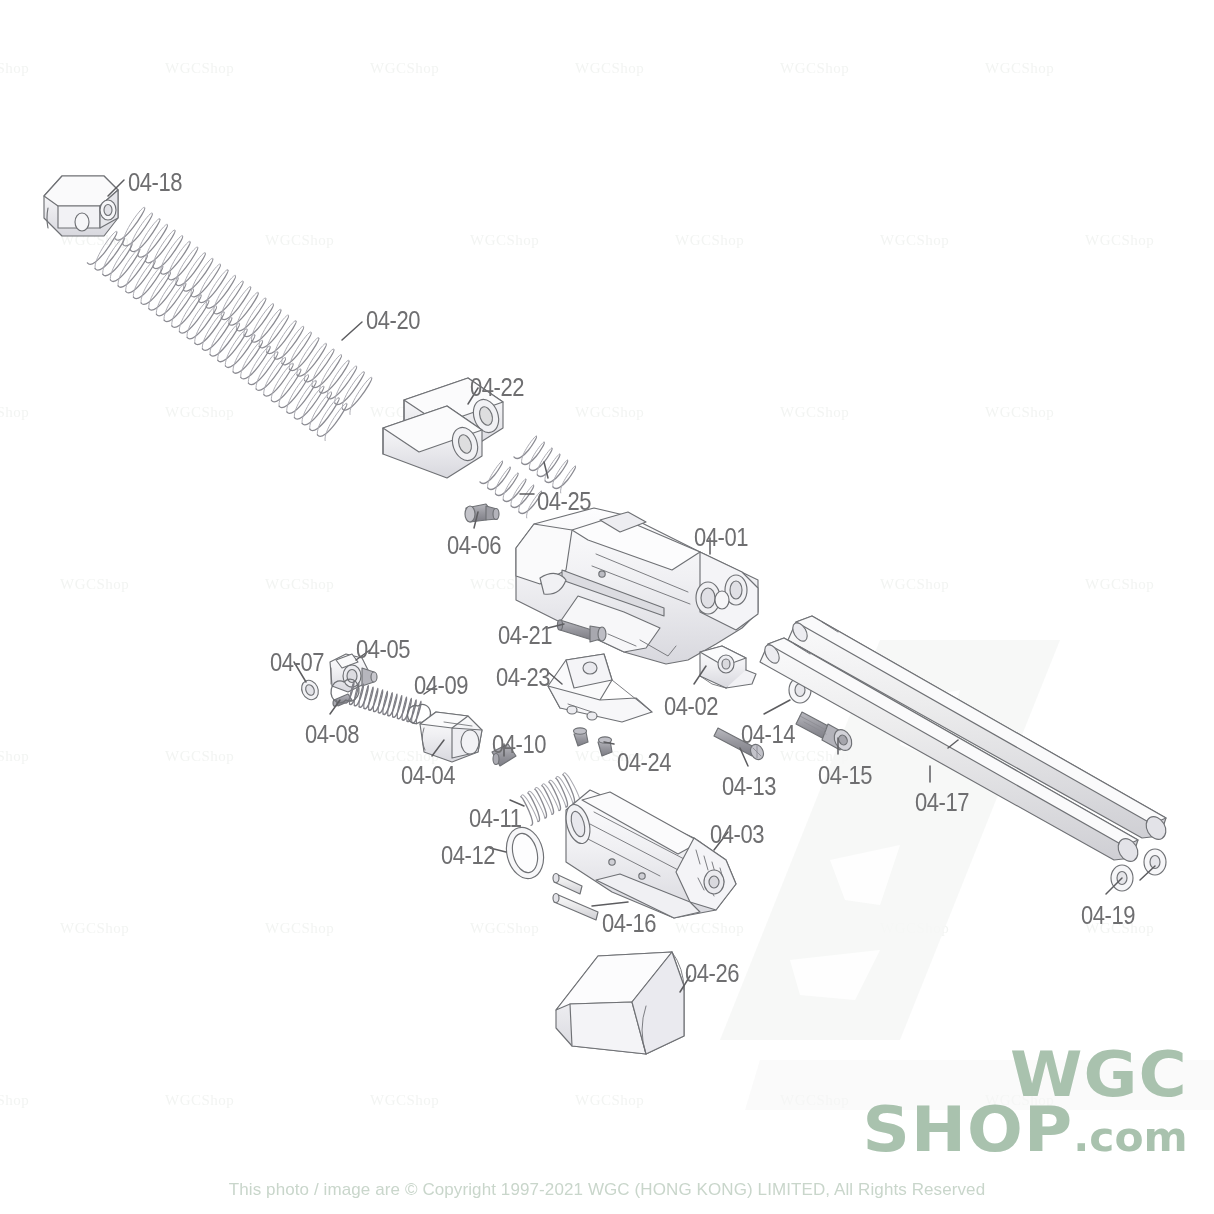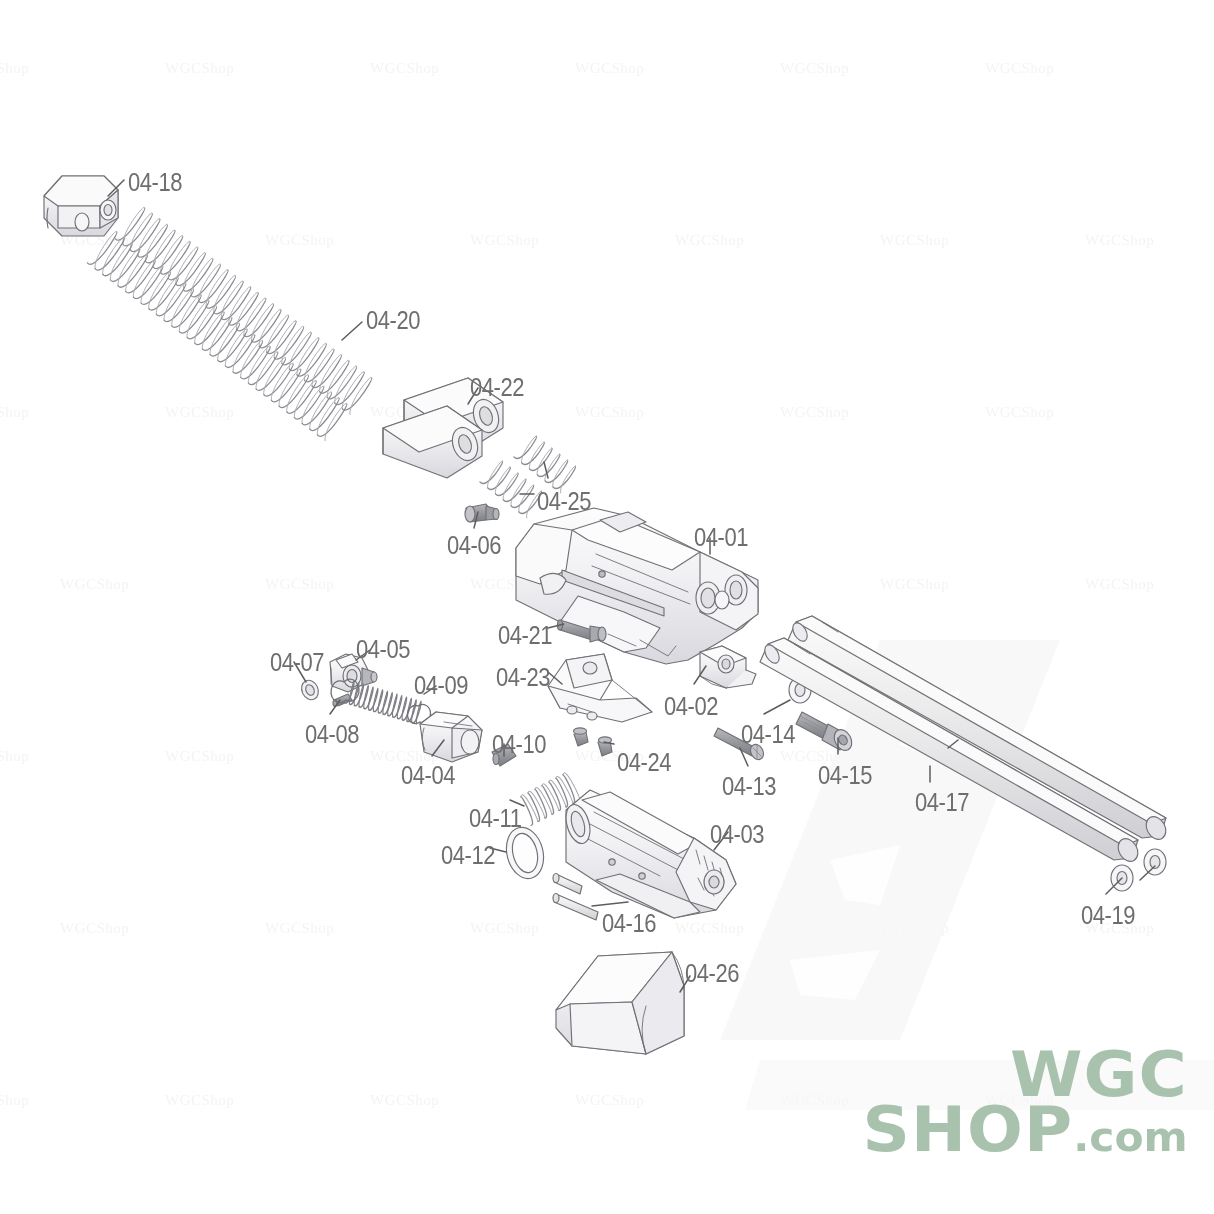--- a/index.html
+++ b/index.html
@@ -670,14 +670,15 @@
       <div class="lbl" style="left: 602px; top: 911px;">04-16</div>
       <div class="lbl" style="left: 1081px; top: 903px;">04-19</div>
       <div class="lbl" style="left: 685px; top: 961px;">04-26</div>
     </div>
 
   <div id="logo">
     <span class="logo-l1">WGC</span>
     <span class="logo-l2"><span>SHOP</span><span class="logo-com">.com</span></span>
   </div>
 
+  <div id="copyright">This photo / image are © Copyright 1997-2021 WGC (HONG KONG) LIMITED, All Rights Reserved</div>
 
 </div>
 
 </body></html>

